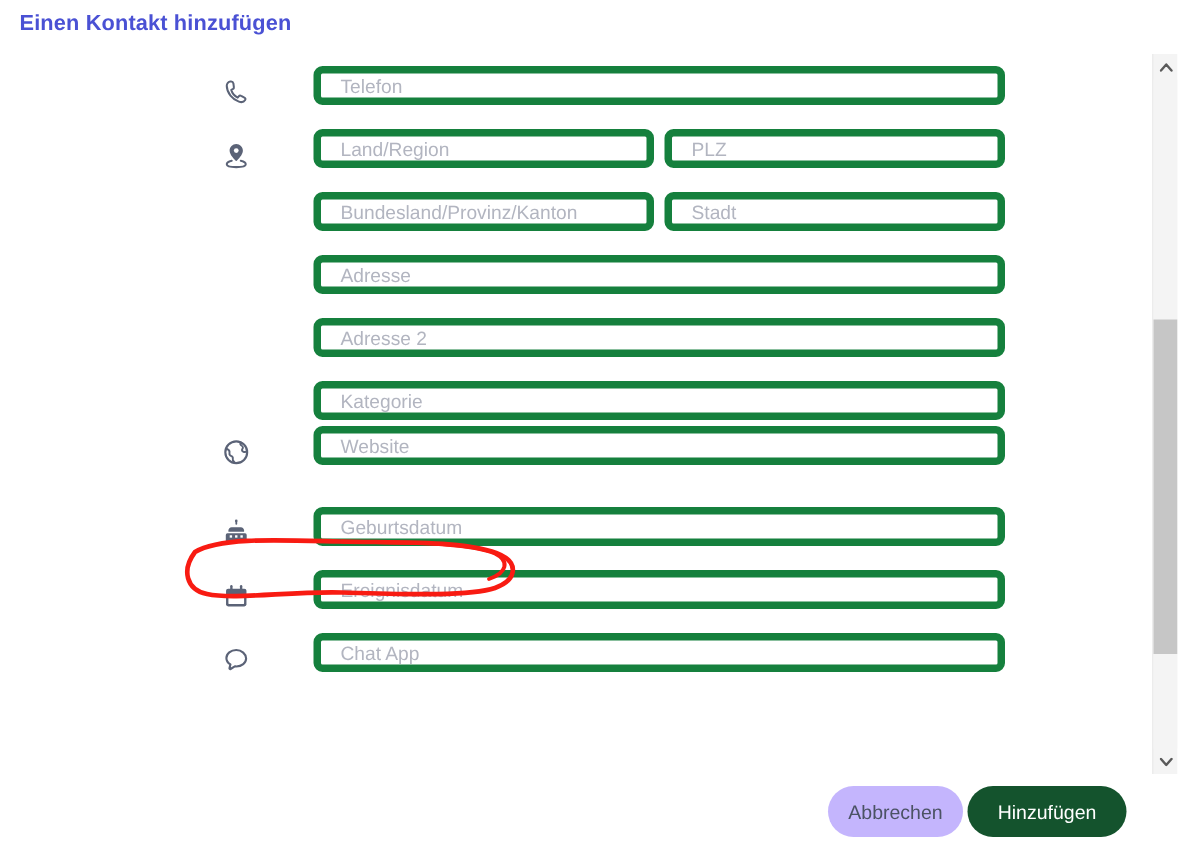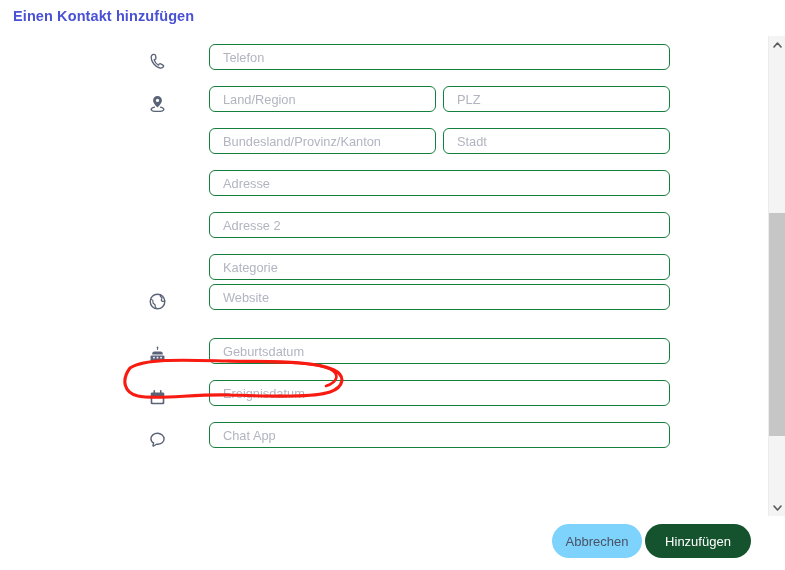--- a/index.html
+++ b/index.html
@@ -57,21 +57,21 @@
     color: #5b6377;
   }
   .row-icon svg { display: block; }
 
   .fld {
     position: absolute;
     top: 0;
     height: 26px;
     box-sizing: border-box;
     background: #ffffff;
-    border: 1px solid #15803d;
+    border: 5px solid #15803d;
     border-radius: 6px;
     display: flex;
     align-items: center;
     padding: 0 13px;
     font-size: 12.8px;
     color: #b2b5c0;
     white-space: nowrap;
     overflow: hidden;
   }
   .fld.full  { left: 209px; width: 461px; }
@@ -97,21 +97,21 @@
     font-size: 13px;
     cursor: pointer;
     display: flex;
     align-items: center;
     justify-content: center;
     padding: 0;
   }
   .btn-cancel {
     right: 120px;
     width: 90px;
-    background: #7dd3fc;
+    background: #c4b5fd;
     color: #4b5264;
   }
   .btn-primary {
     right: 11px;
     width: 106px;
     background: #14532d;
     color: #ffffff;
   }
 
   

